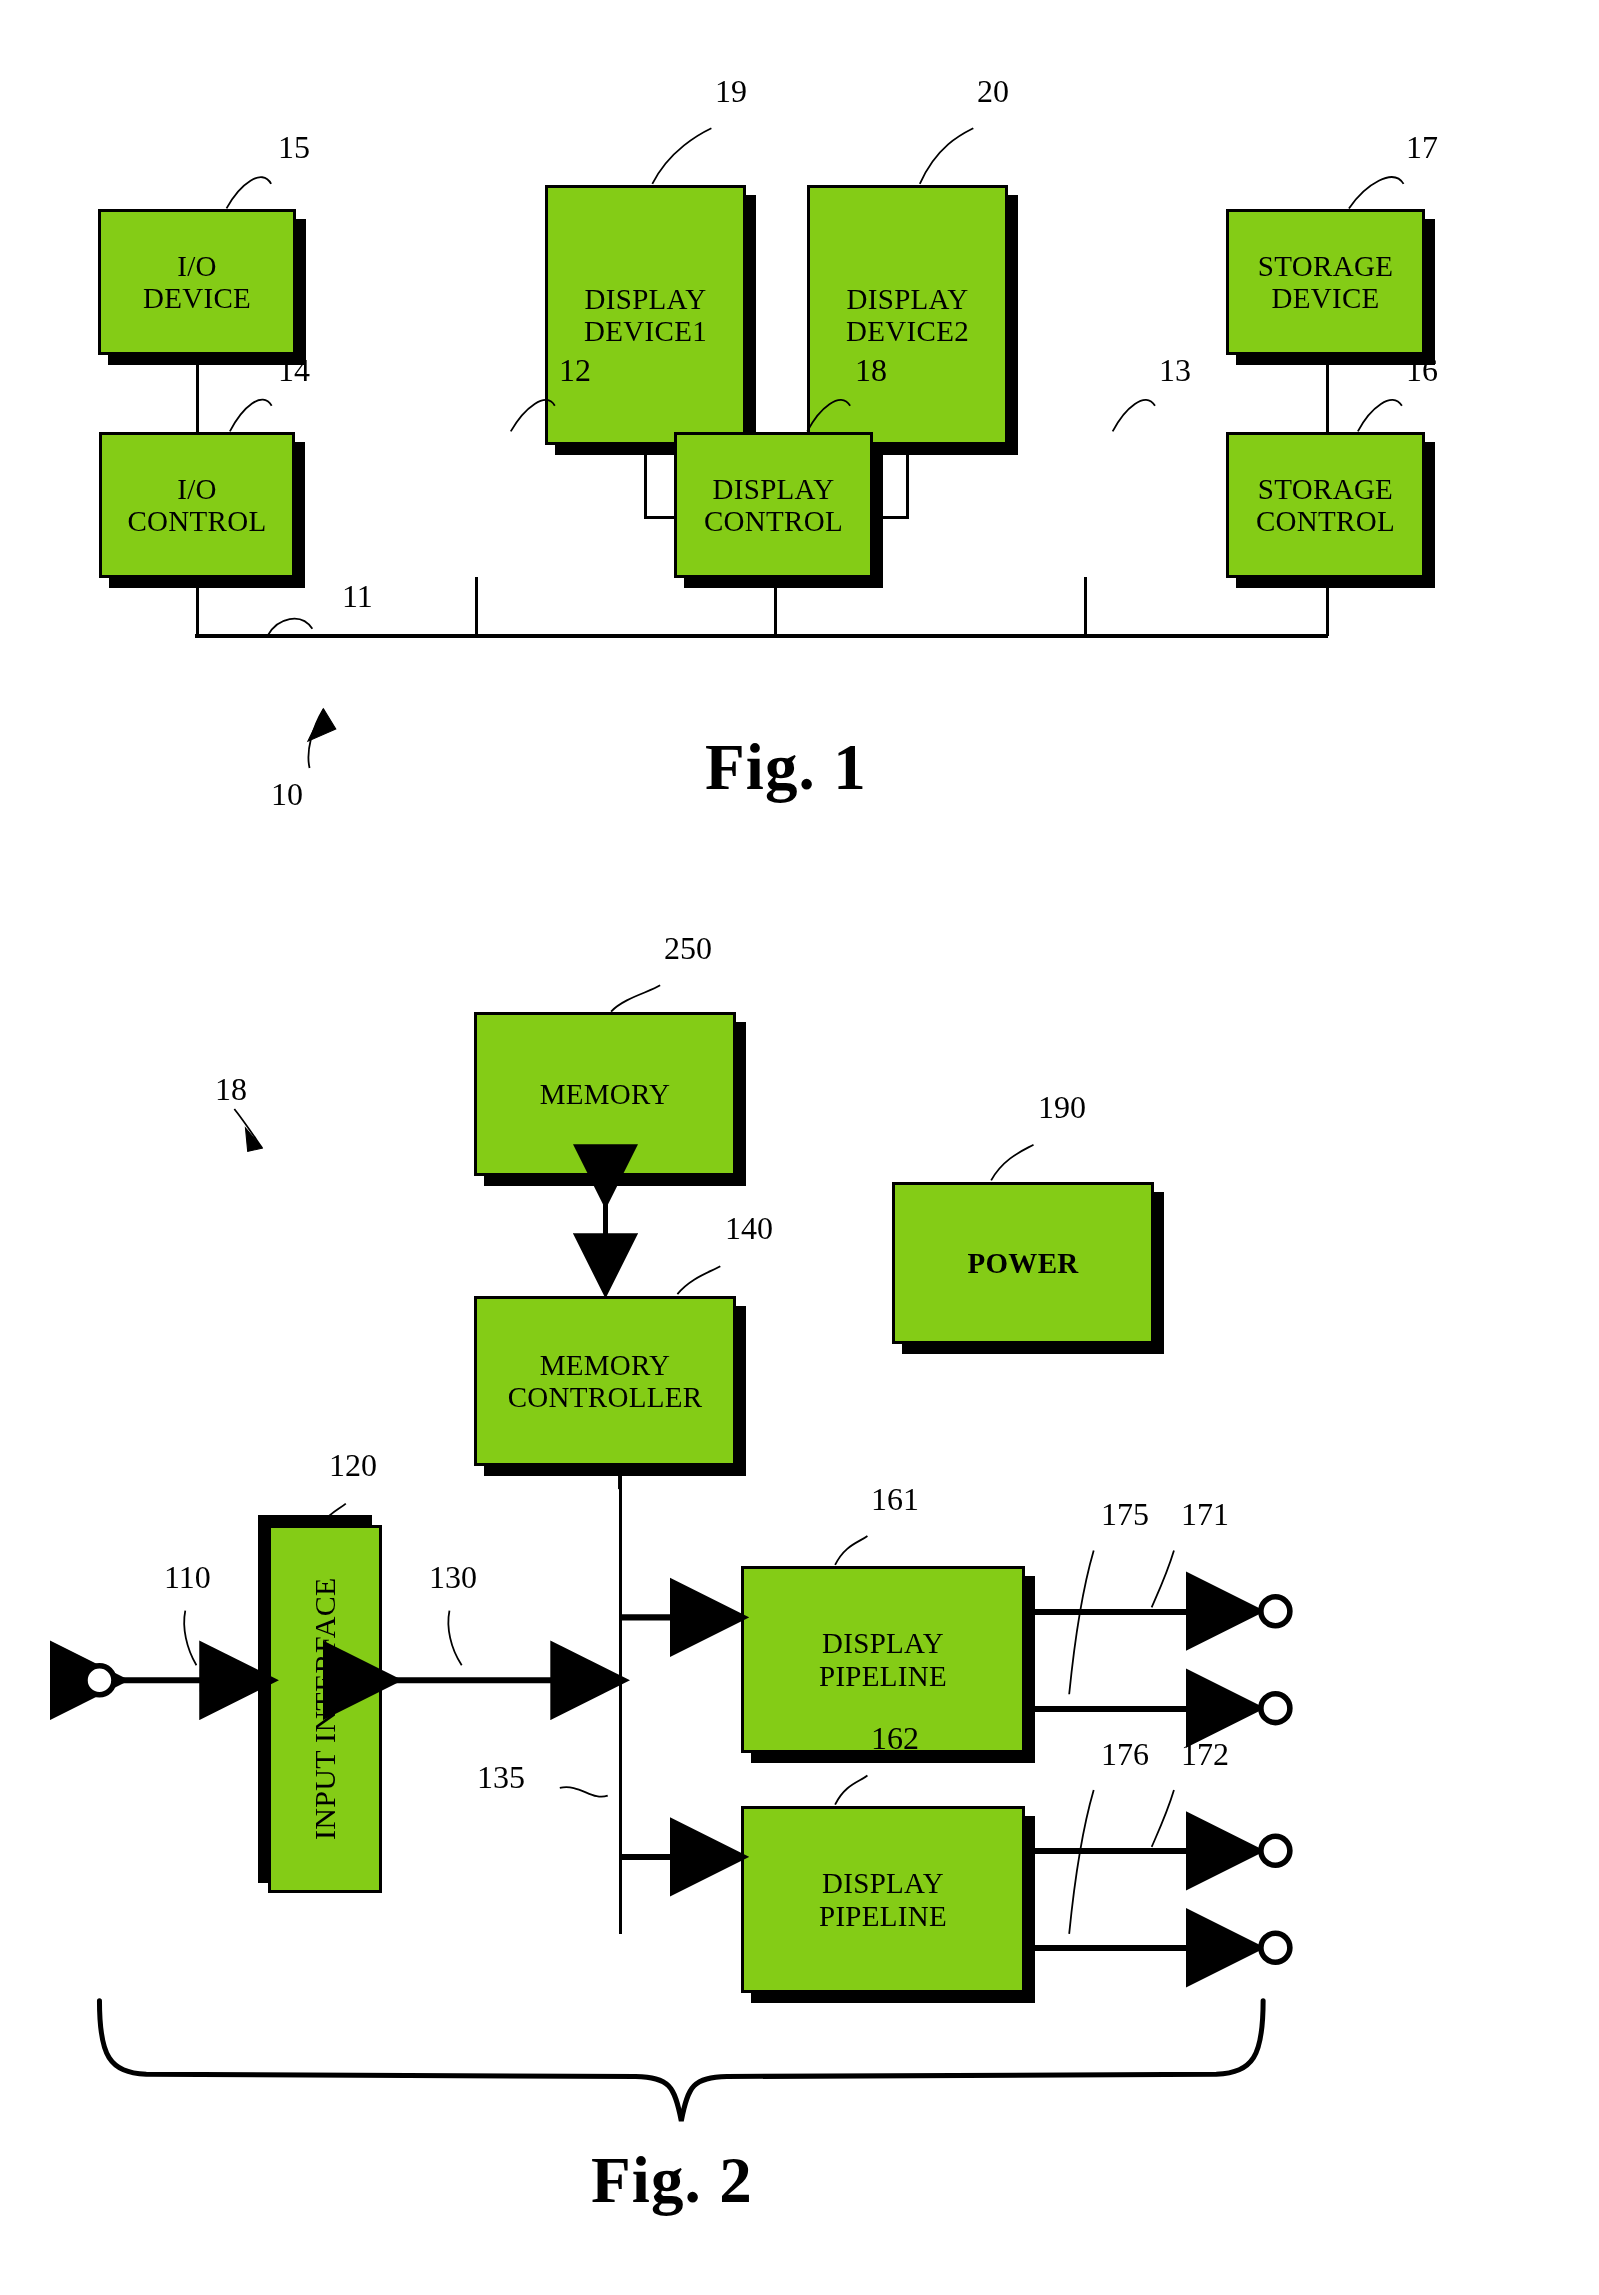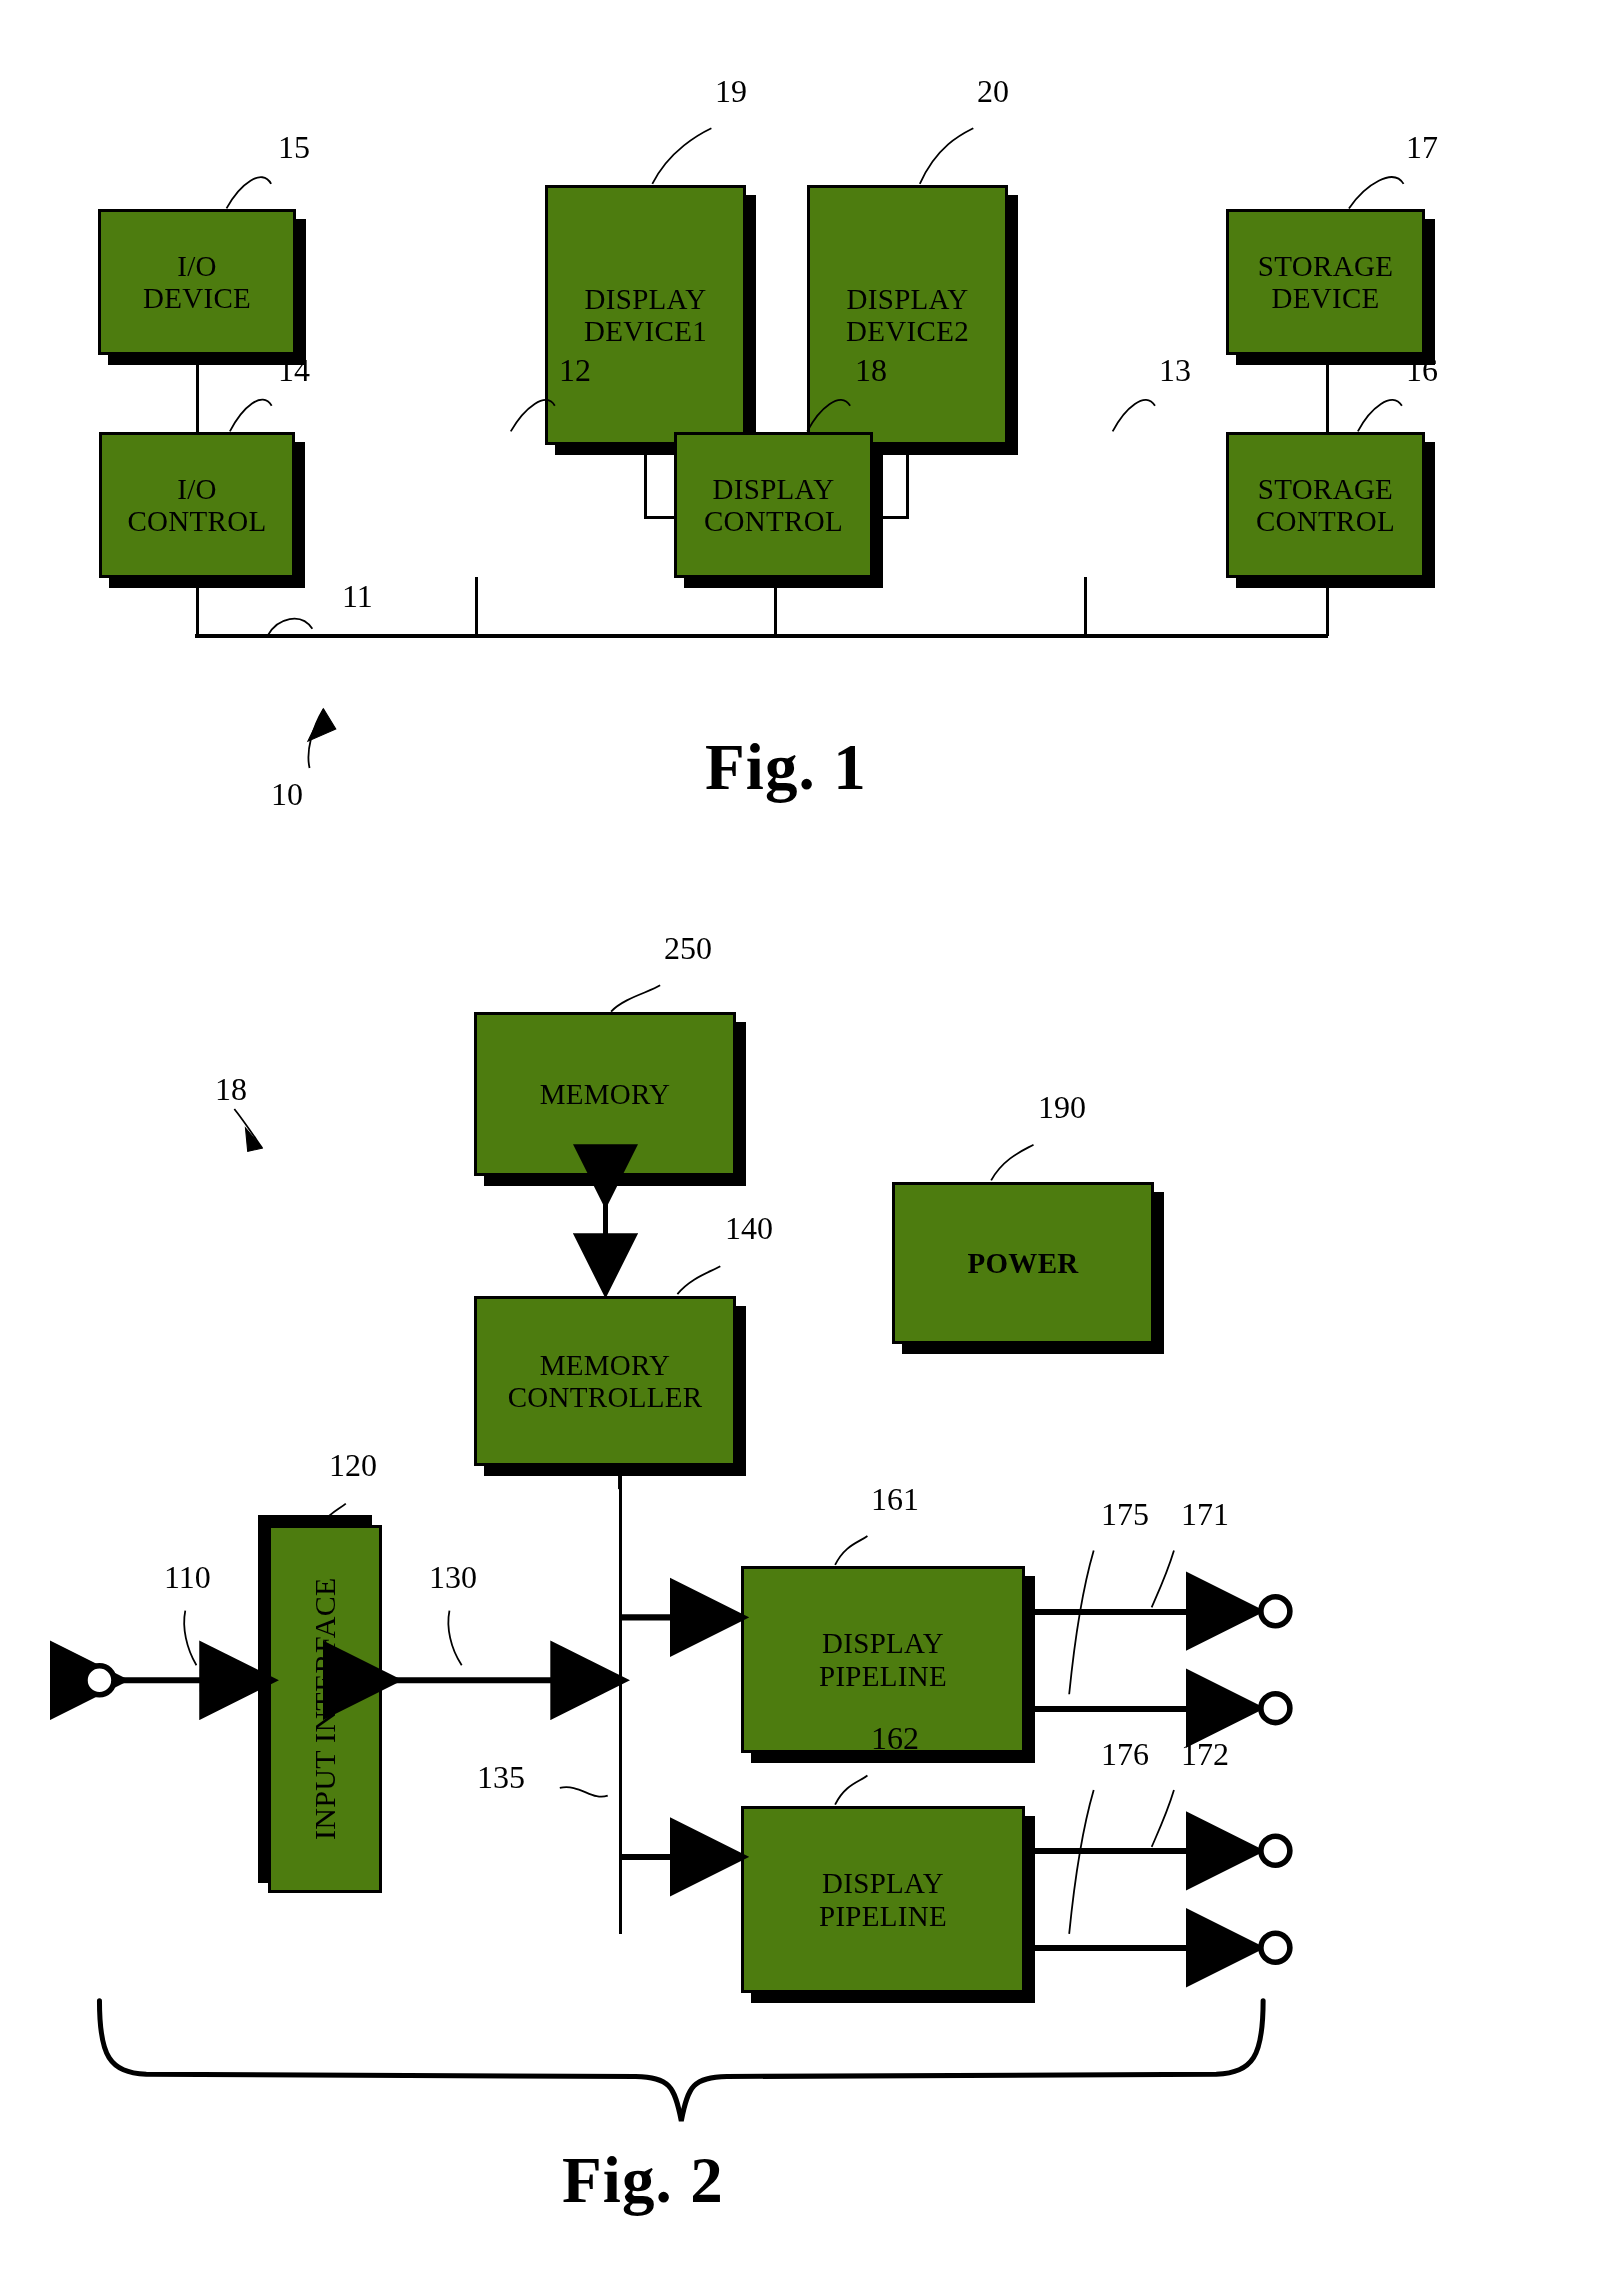--- a/index.html
+++ b/index.html
@@ -13,21 +13,21 @@
     height: 2295px;
     background: #ffffff;
     font-family: "Liberation Serif", "DejaVu Serif", serif;
     color: #000000;
     overflow: hidden;
   }
 
   
   .box {
     position: absolute;
-    background: #4d7c0f;
+    background: #84cc16;
     border: 3.3px solid #000000;
     box-shadow: 10px 10px 0 0 #000000;
     box-sizing: border-box;
     display: flex;
     align-items: center;
     justify-content: center;
     text-align: center;
     line-height: 1.12;
     letter-spacing: 0.3px;
     font-size: 29px;
@@ -219,21 +219,21 @@
   <div class="ref" style="left:429px;  top:1561px;">130</div>
   <div class="ref" style="left:477px;  top:1761px;">135</div>
 
   <div class="ref" style="left:1101px; top:1498px;">175</div>
   <div class="ref" style="left:1181px; top:1498px;">171</div>
   <div class="ref" style="left:1101px; top:1738px;">176</div>
   <div class="ref" style="left:1181px; top:1738px;">172</div>
 
   <div class="ref" style="left:215px;  top:1073px;">18</div>
 
-  <div class="figcap" style="left:562px; top:2143px;">Fig. 2</div>
+  <div class="figcap" style="left:591px; top:2143px;">Fig. 2</div>
 
   <svg class="overlay" viewBox="0 0 2870 4118" xmlns="http://www.w3.org/2000/svg">
     <defs>
       <marker id="arrowSolid" markerWidth="13" markerHeight="13" refX="11" refY="6.5" orient="auto" markerUnits="strokeWidth">
         <path d="M0,0 L13,6.5 L0,13 z" fill="#000"></path>
       </marker>
       <marker id="arrowSolidSmall" markerWidth="12" markerHeight="12" refX="10" refY="6" orient="auto" markerUnits="strokeWidth">
         <path d="M0,0 L12,6 L0,12 z" fill="#000"></path>
       </marker>
     </defs>

